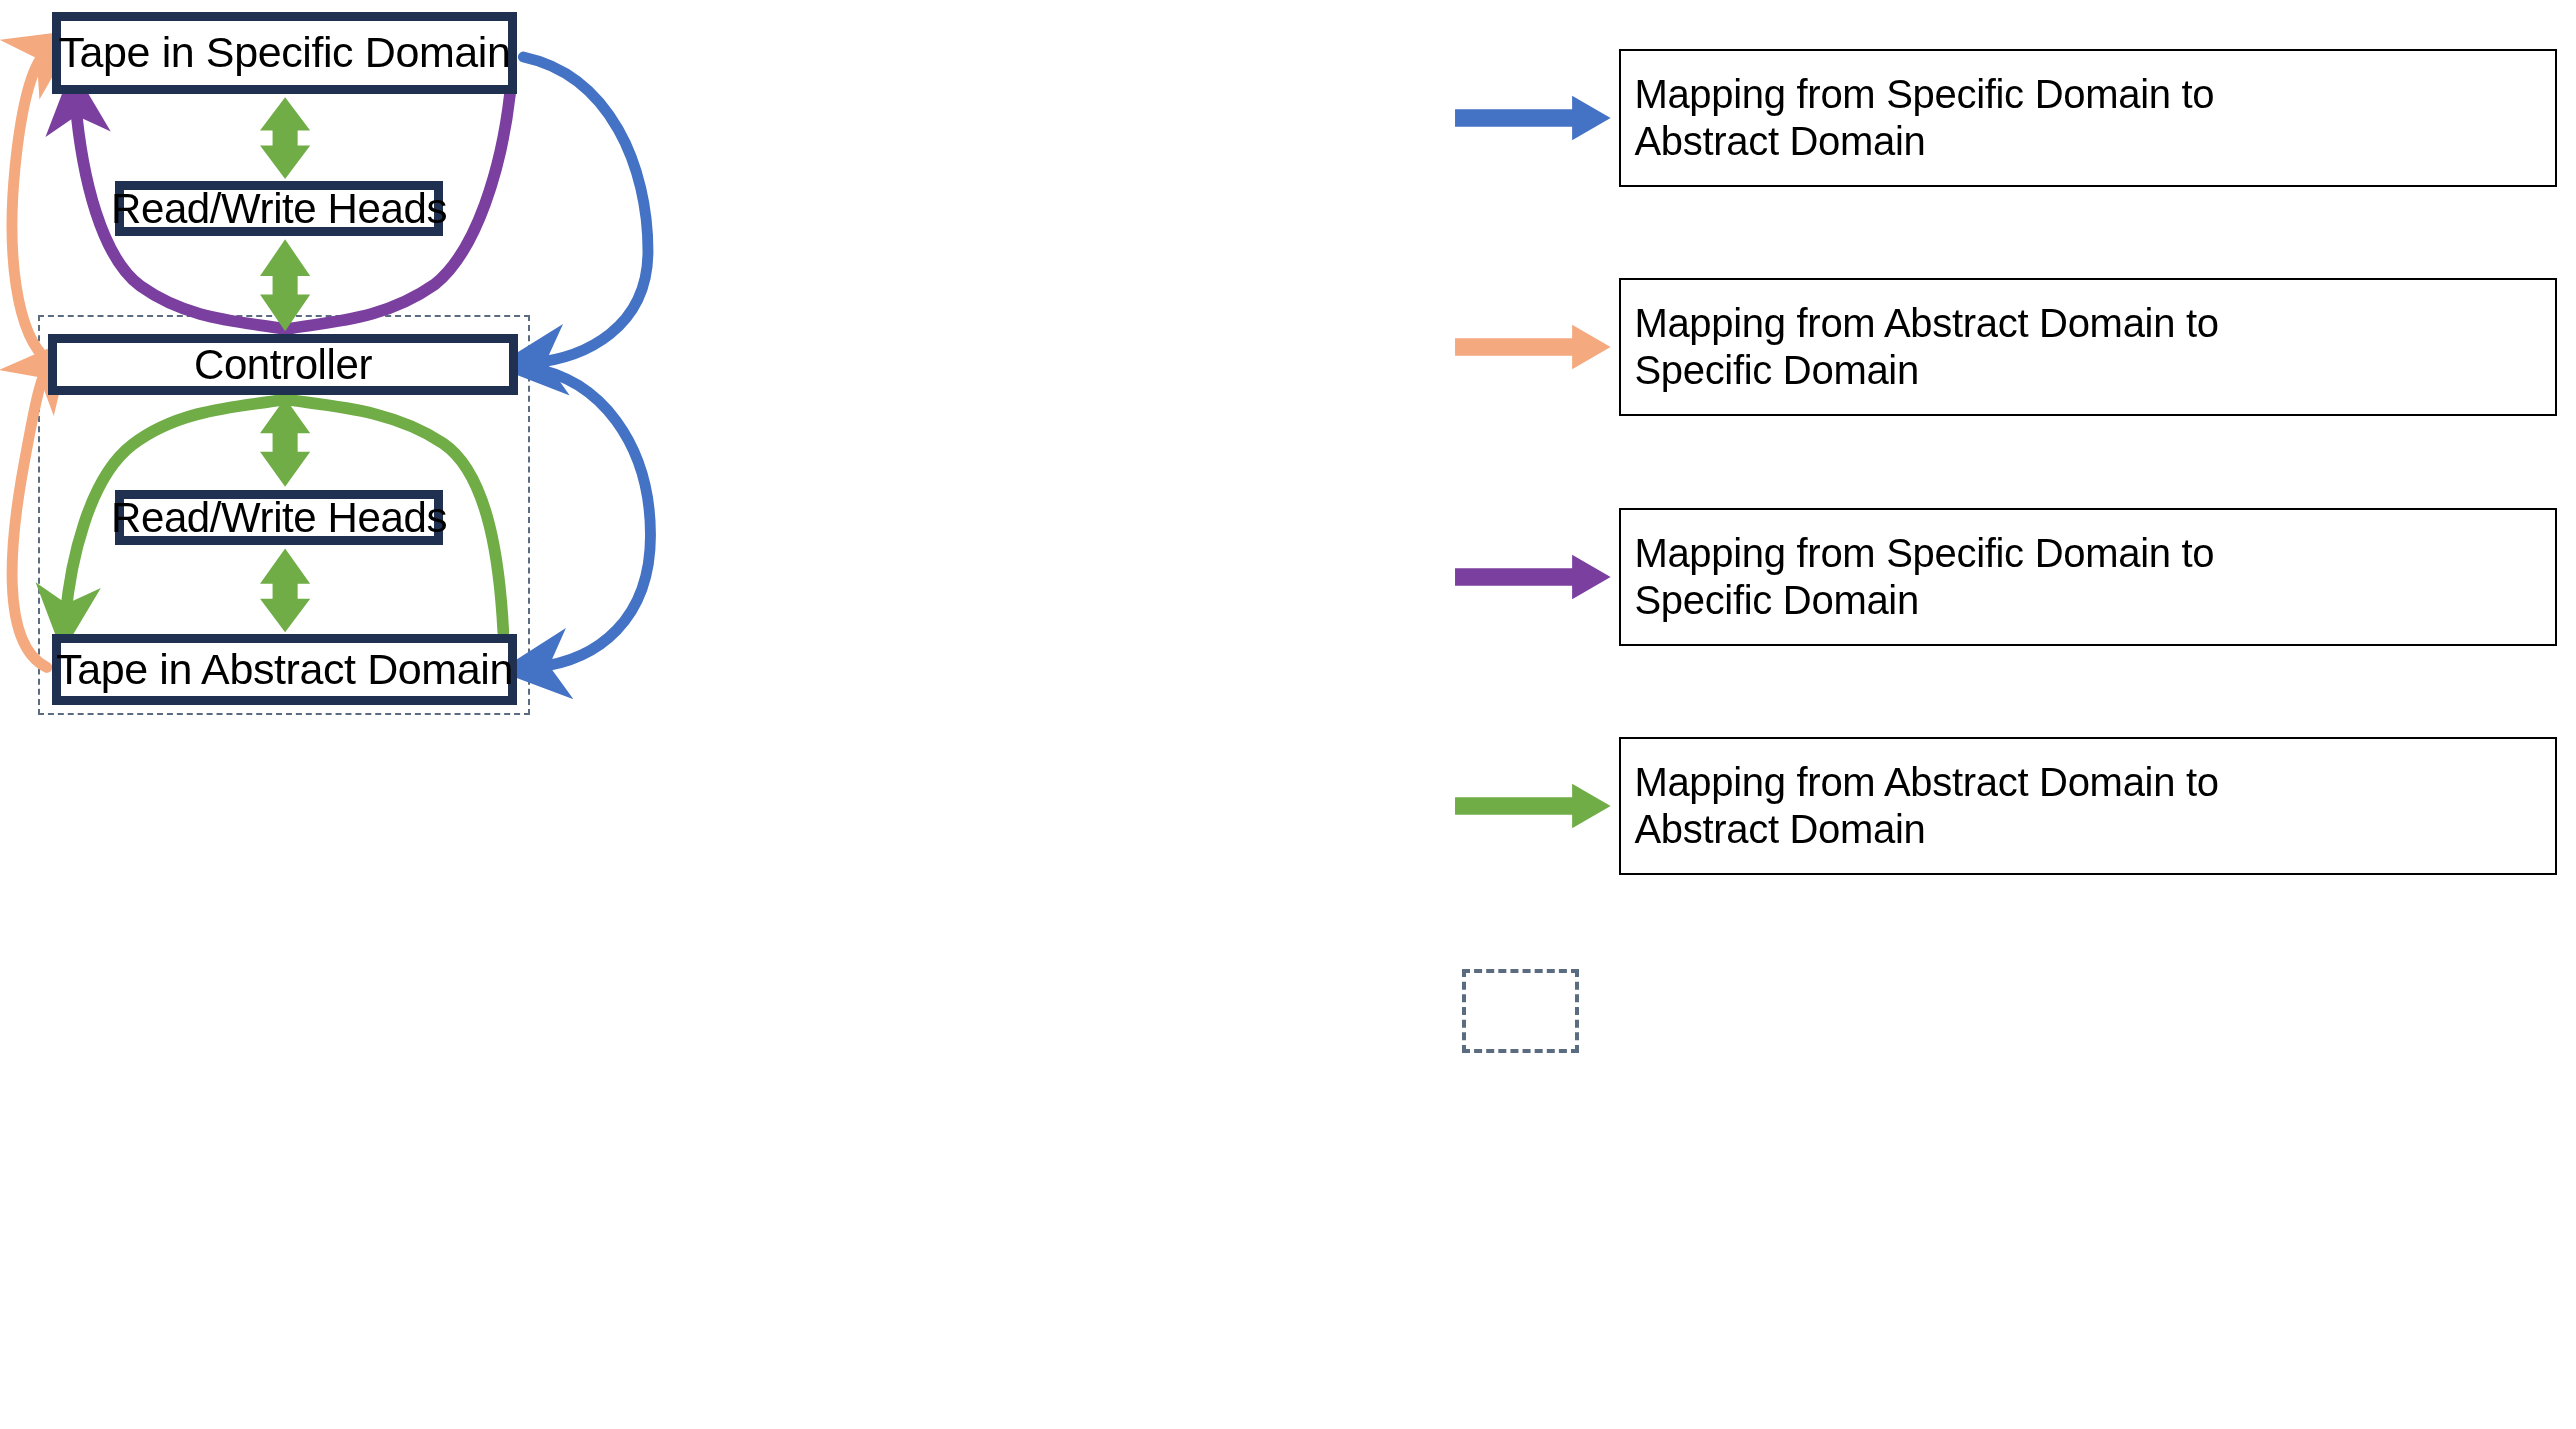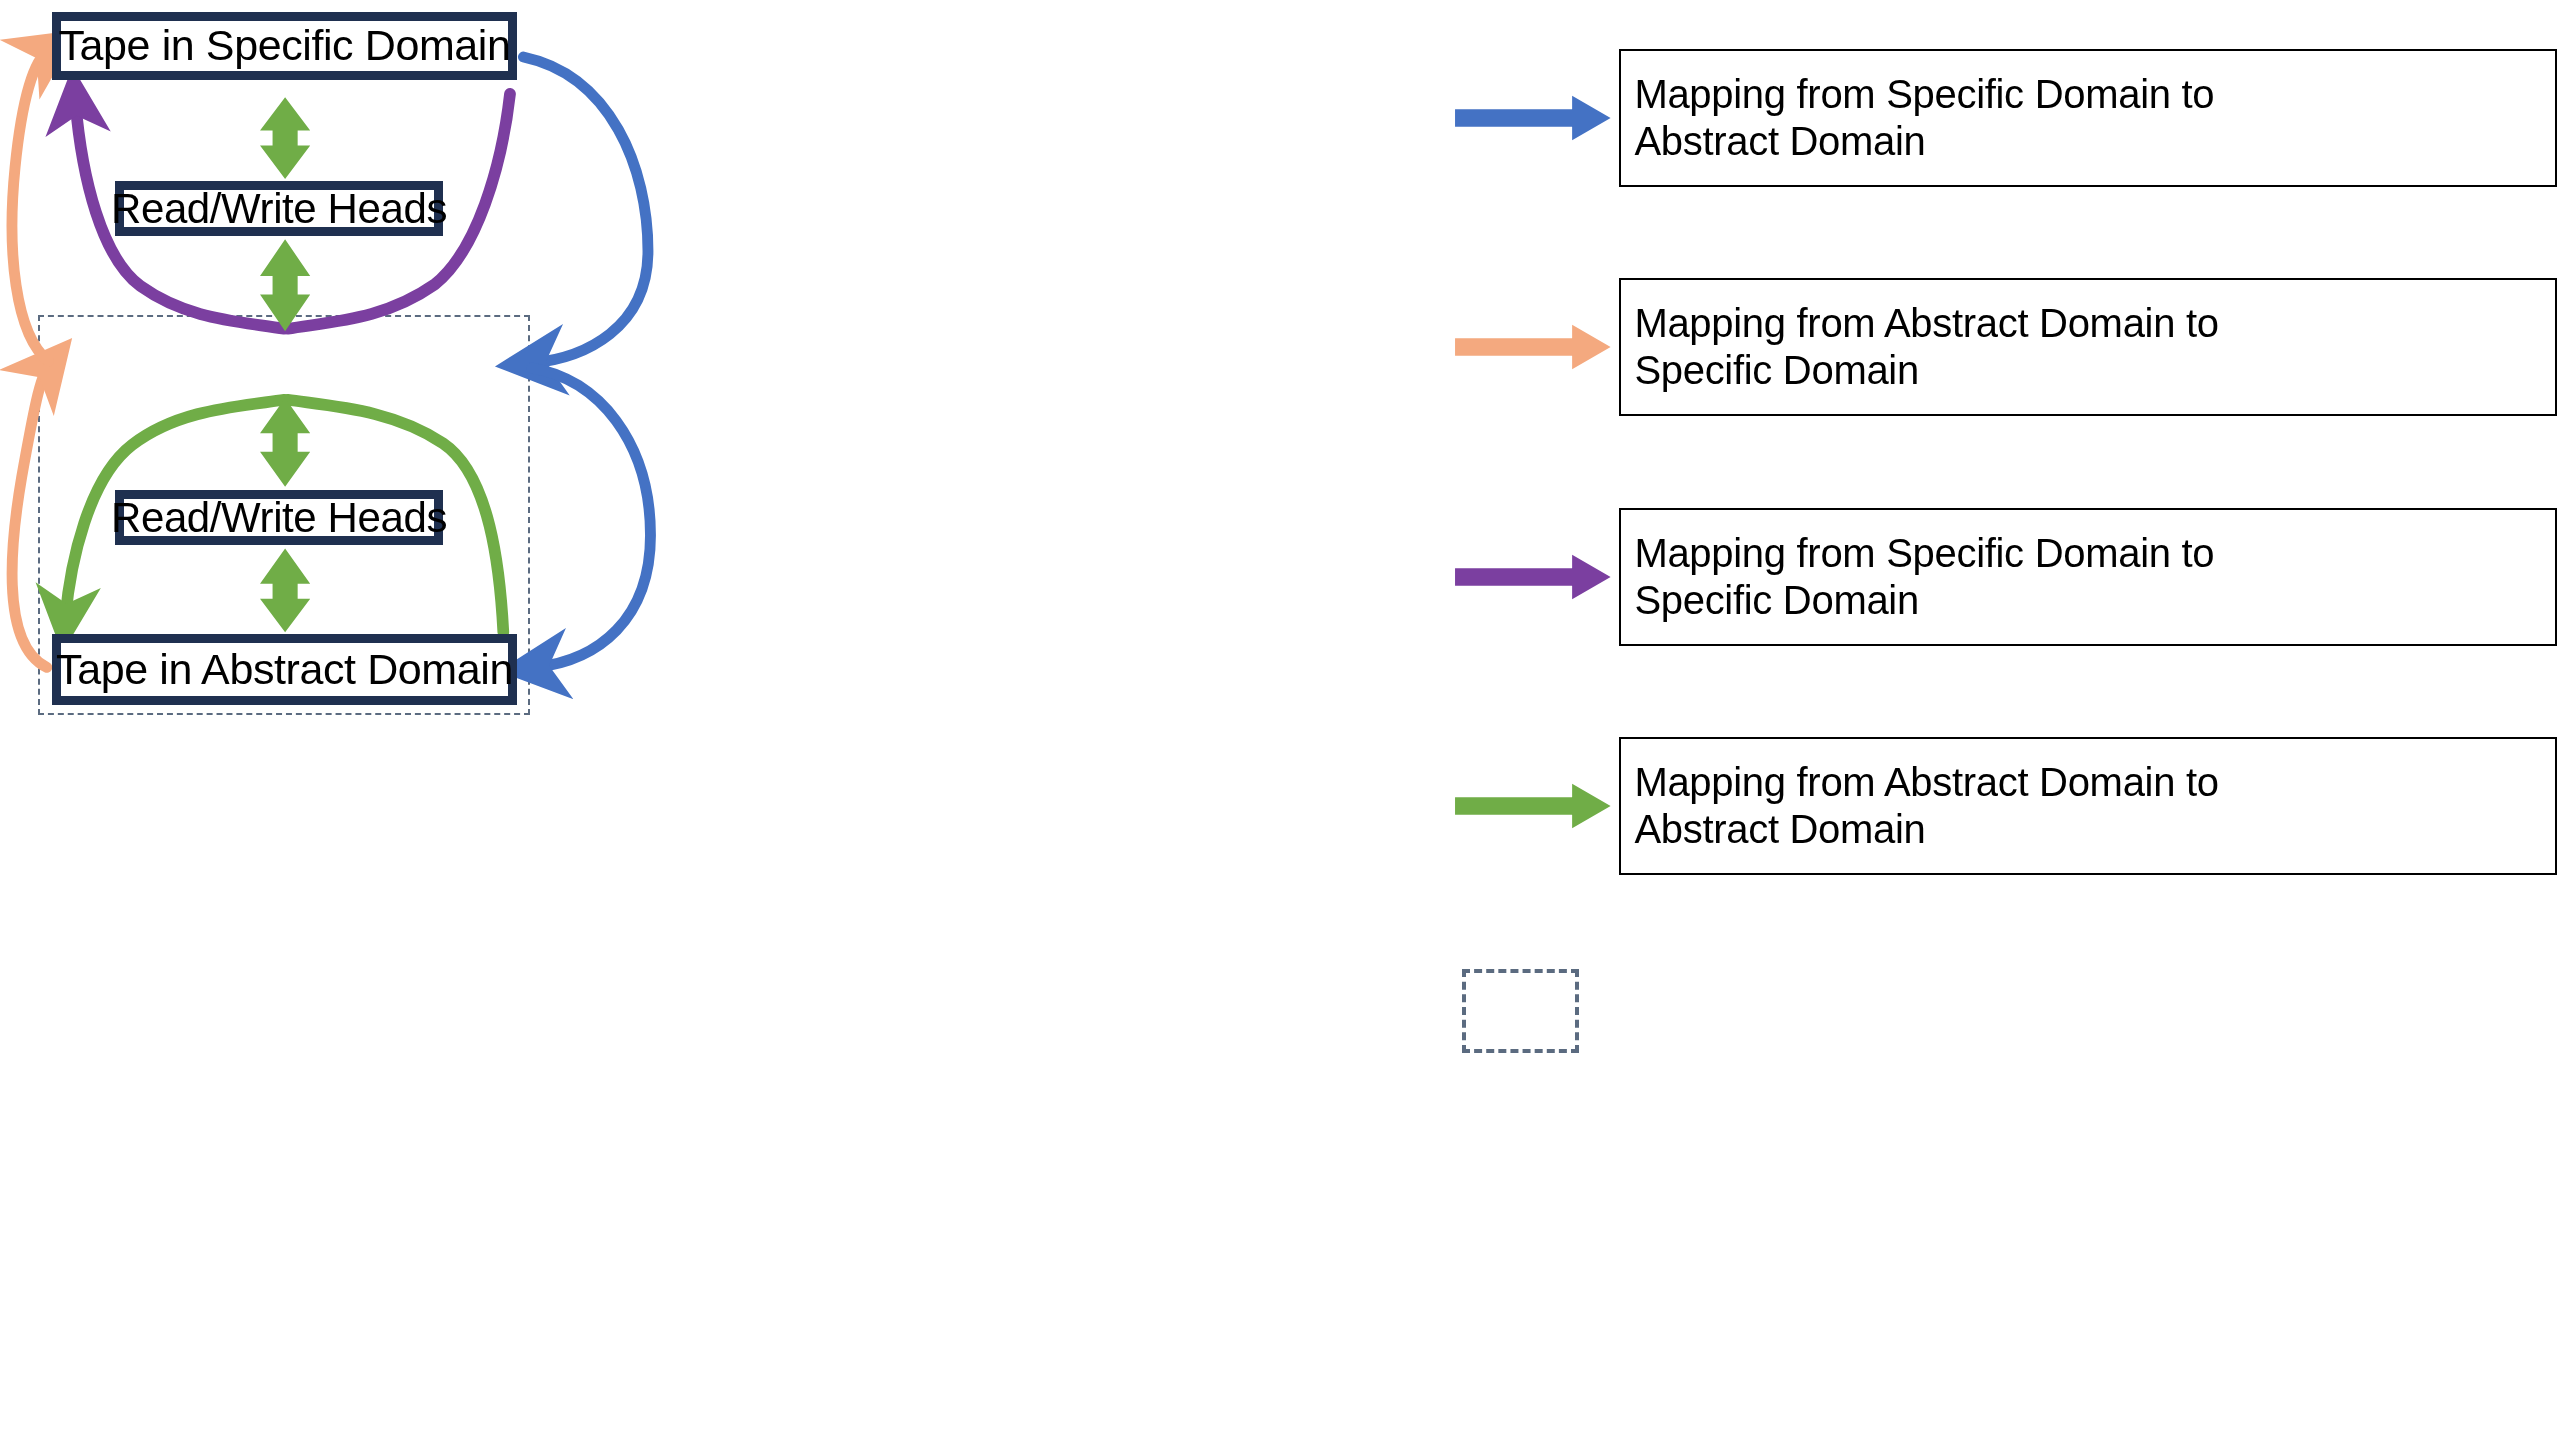--- a/index.html
+++ b/index.html
@@ -34,21 +34,21 @@
     z-index: 6;
   }
   .node-box .node-label {
     font-family: "Liberation Sans", sans-serif;
     color: #000000;
     white-space: nowrap;
     line-height: 1;
     letter-spacing: -0.4px;
   }
 
-  #box-tape-specific { left: 52px;  top: 11.7px;   width: 465px; height: 68px; }
+  #box-tape-specific { left: 52px;  top: 11.7px;   width: 465px; height: 82px; }
   #box-tape-specific .node-label { font-size: 43px; }
 
   #box-heads-top    { left: 115px; top: 181px;  width: 328px; height: 55px; }
   #box-heads-top .node-label { font-size: 42px; }
 
   #box-controller   { left: 48px;  top: 334px;  width: 470px; height: 61px; }
   #box-controller .node-label { font-size: 42px; }
 
   #box-heads-bottom { left: 115px; top: 490px;  width: 328px; height: 55px; }
   #box-heads-bottom .node-label { font-size: 42px; }
@@ -185,20 +185,23 @@
   </svg>
 
   <div class="node-box" id="box-tape-specific">
     <span class="node-label">Tape in Specific Domain</span>
   </div>
 
   <div class="node-box" id="box-heads-top">
     <span class="node-label">Read/Write Heads</span>
   </div>
 
+  <div class="node-box" id="box-controller">
+    <span class="node-label">Controller</span>
+  </div>
 
   <div class="node-box" id="box-heads-bottom">
     <span class="node-label">Read/Write Heads</span>
   </div>
 
   <div class="node-box" id="box-tape-abstract">
     <span class="node-label">Tape in Abstract Domain</span>
   </div>
 
   <svg id="connectors-top" viewBox="0 0 3081 1710">

